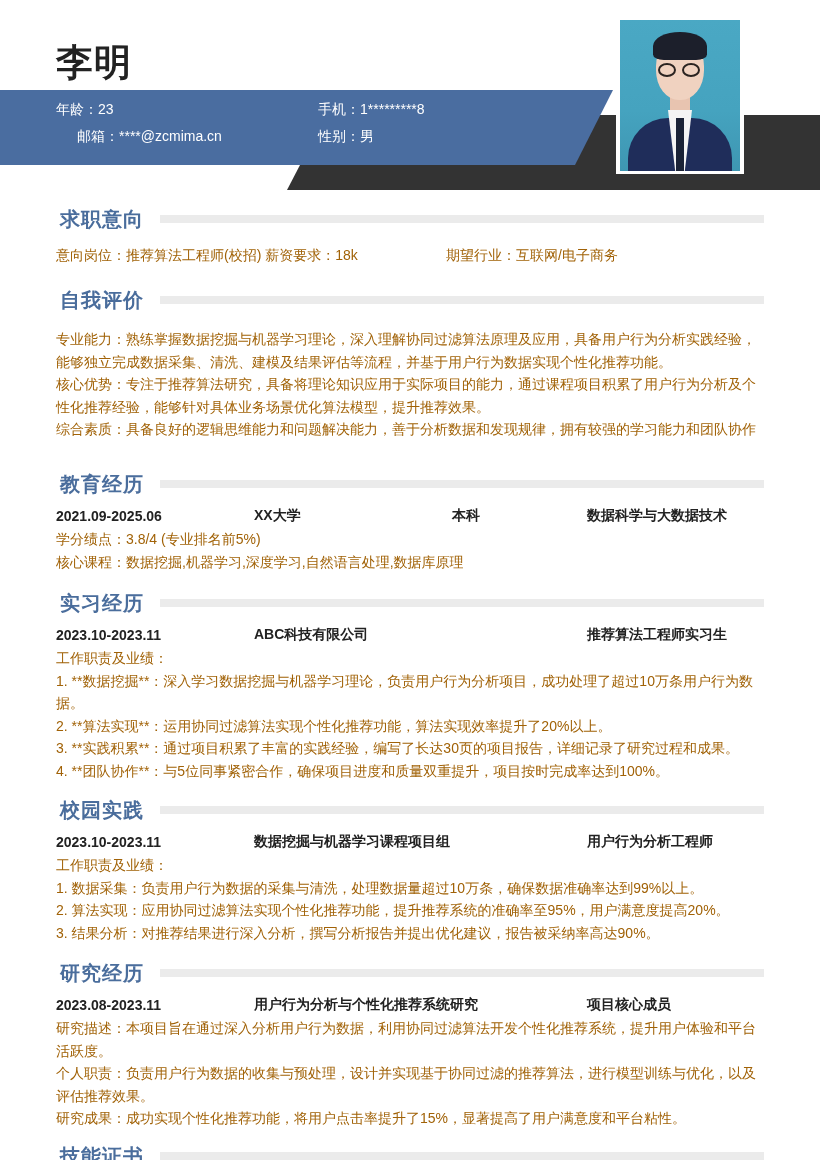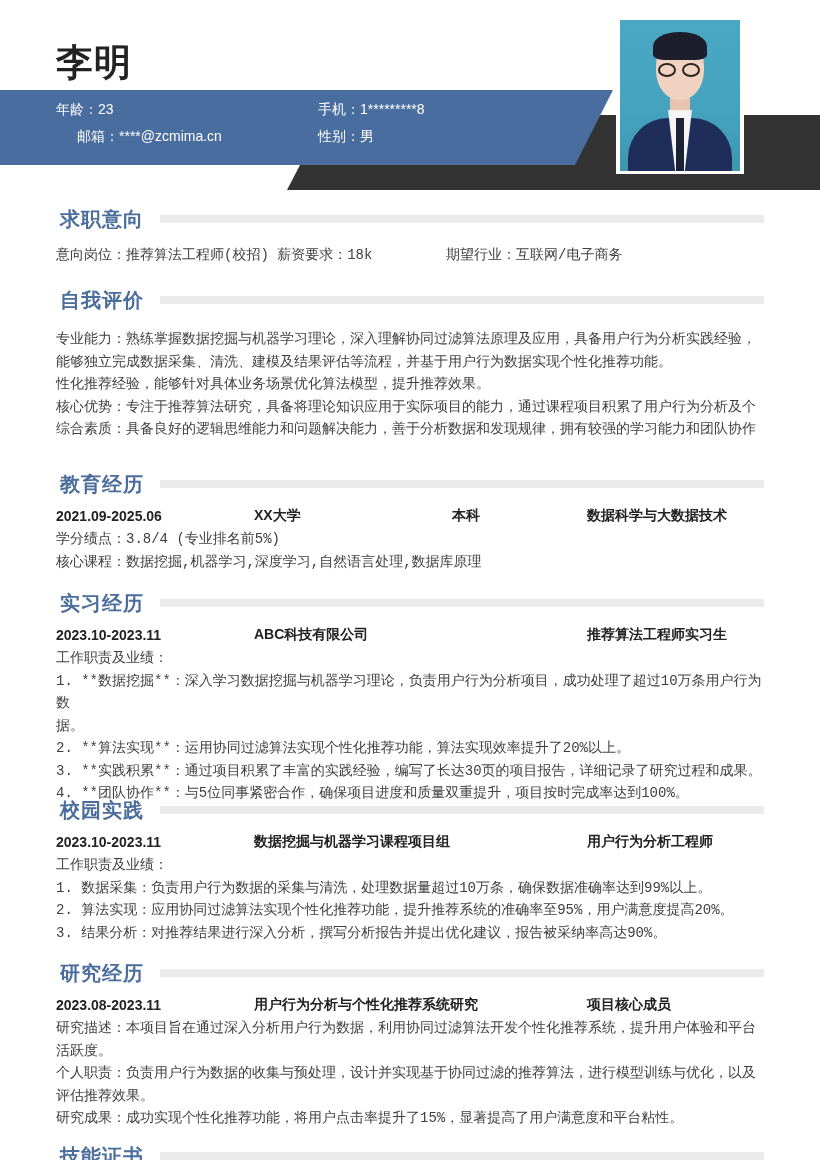--- a/index.html
+++ b/index.html
@@ -27,21 +27,21 @@
                  background: #1f2d5a; }
   .photo .shirt { position: absolute; left: 48px; top: 90px; width: 24px; height: 61px; background: #f4f4f4;
                   clip-path: polygon(0 0, 100% 0, 70% 100%, 30% 100%); }
   .photo .tie { position: absolute; left: 56px; top: 98px; width: 8px; height: 53px; background: #1a2236; }
   .photo .neck { position: absolute; left: 50px; top: 76px; width: 20px; height: 18px; background: #e8c4b0; }
 
   .section { position: absolute; left: 56px; width: 708px; }
   .sec-title { display: flex; align-items: center; height: 24px; }
   .sec-title .t { font-size: 20px; font-weight: bold; color: #4a6d9c; padding: 0 4px; letter-spacing: 1px; }
   .sec-title .bar { flex: 1; height: 8px; background: #ebebeb; margin-left: 12px; }
-  .line { font-size: 14px; line-height: 22.5px; color: #404040; font-family: Liberation Mono, monospace; }
+  .line { font-size: 14px; line-height: 22.5px; color: #a16207; }
   .row { display: flex; font-size: 14px; font-weight: bold; color: #222222; height: 24px; align-items: center; }
   .c1 { width: 198px; } .c2 { width: 198px; } .c3 { width: 135px; } .c4 { flex: 1; }
   .r2c2 { width: 333px; }
 </style>
 </head>
 <body>
 
 <div class="header">
   <div class="name">李明</div>
   <div class="dark-band"></div>
@@ -78,22 +78,22 @@
 </div>
 
 <div class="section" style="top:288px;">
   <div class="sec-title">
     <span class="t">自我评价</span>
     <span class="bar"></span>
   </div>
   <div style="margin-top:16px;">
     <div class="line">专业能力：熟练掌握数据挖掘与机器学习理论，深入理解协同过滤算法原理及应用，具备用户行为分析实践经验，</div>
     <div class="line">能够独立完成数据采集、清洗、建模及结果评估等流程，并基于用户行为数据实现个性化推荐功能。</div>
+    <div class="line">核心优势：专注于推荐算法研究，具备将理论知识应用于实际项目的能力，通过课程项目积累了用户行为分析及个</div>
     <div class="line">性化推荐经验，能够针对具体业务场景优化算法模型，提升推荐效果。</div>
-    <div class="line">核心优势：专注于推荐算法研究，具备将理论知识应用于实际项目的能力，通过课程项目积累了用户行为分析及个</div>
     <div class="line">综合素质：具备良好的逻辑思维能力和问题解决能力，善于分析数据和发现规律，拥有较强的学习能力和团队协作</div>
   </div>
 </div>
 
 <div class="section" style="top:472px;">
   <div class="sec-title">
     <span class="t">教育经历</span>
     <span class="bar"></span>
   </div>
   <div class="row" style="margin-top:8px;">

